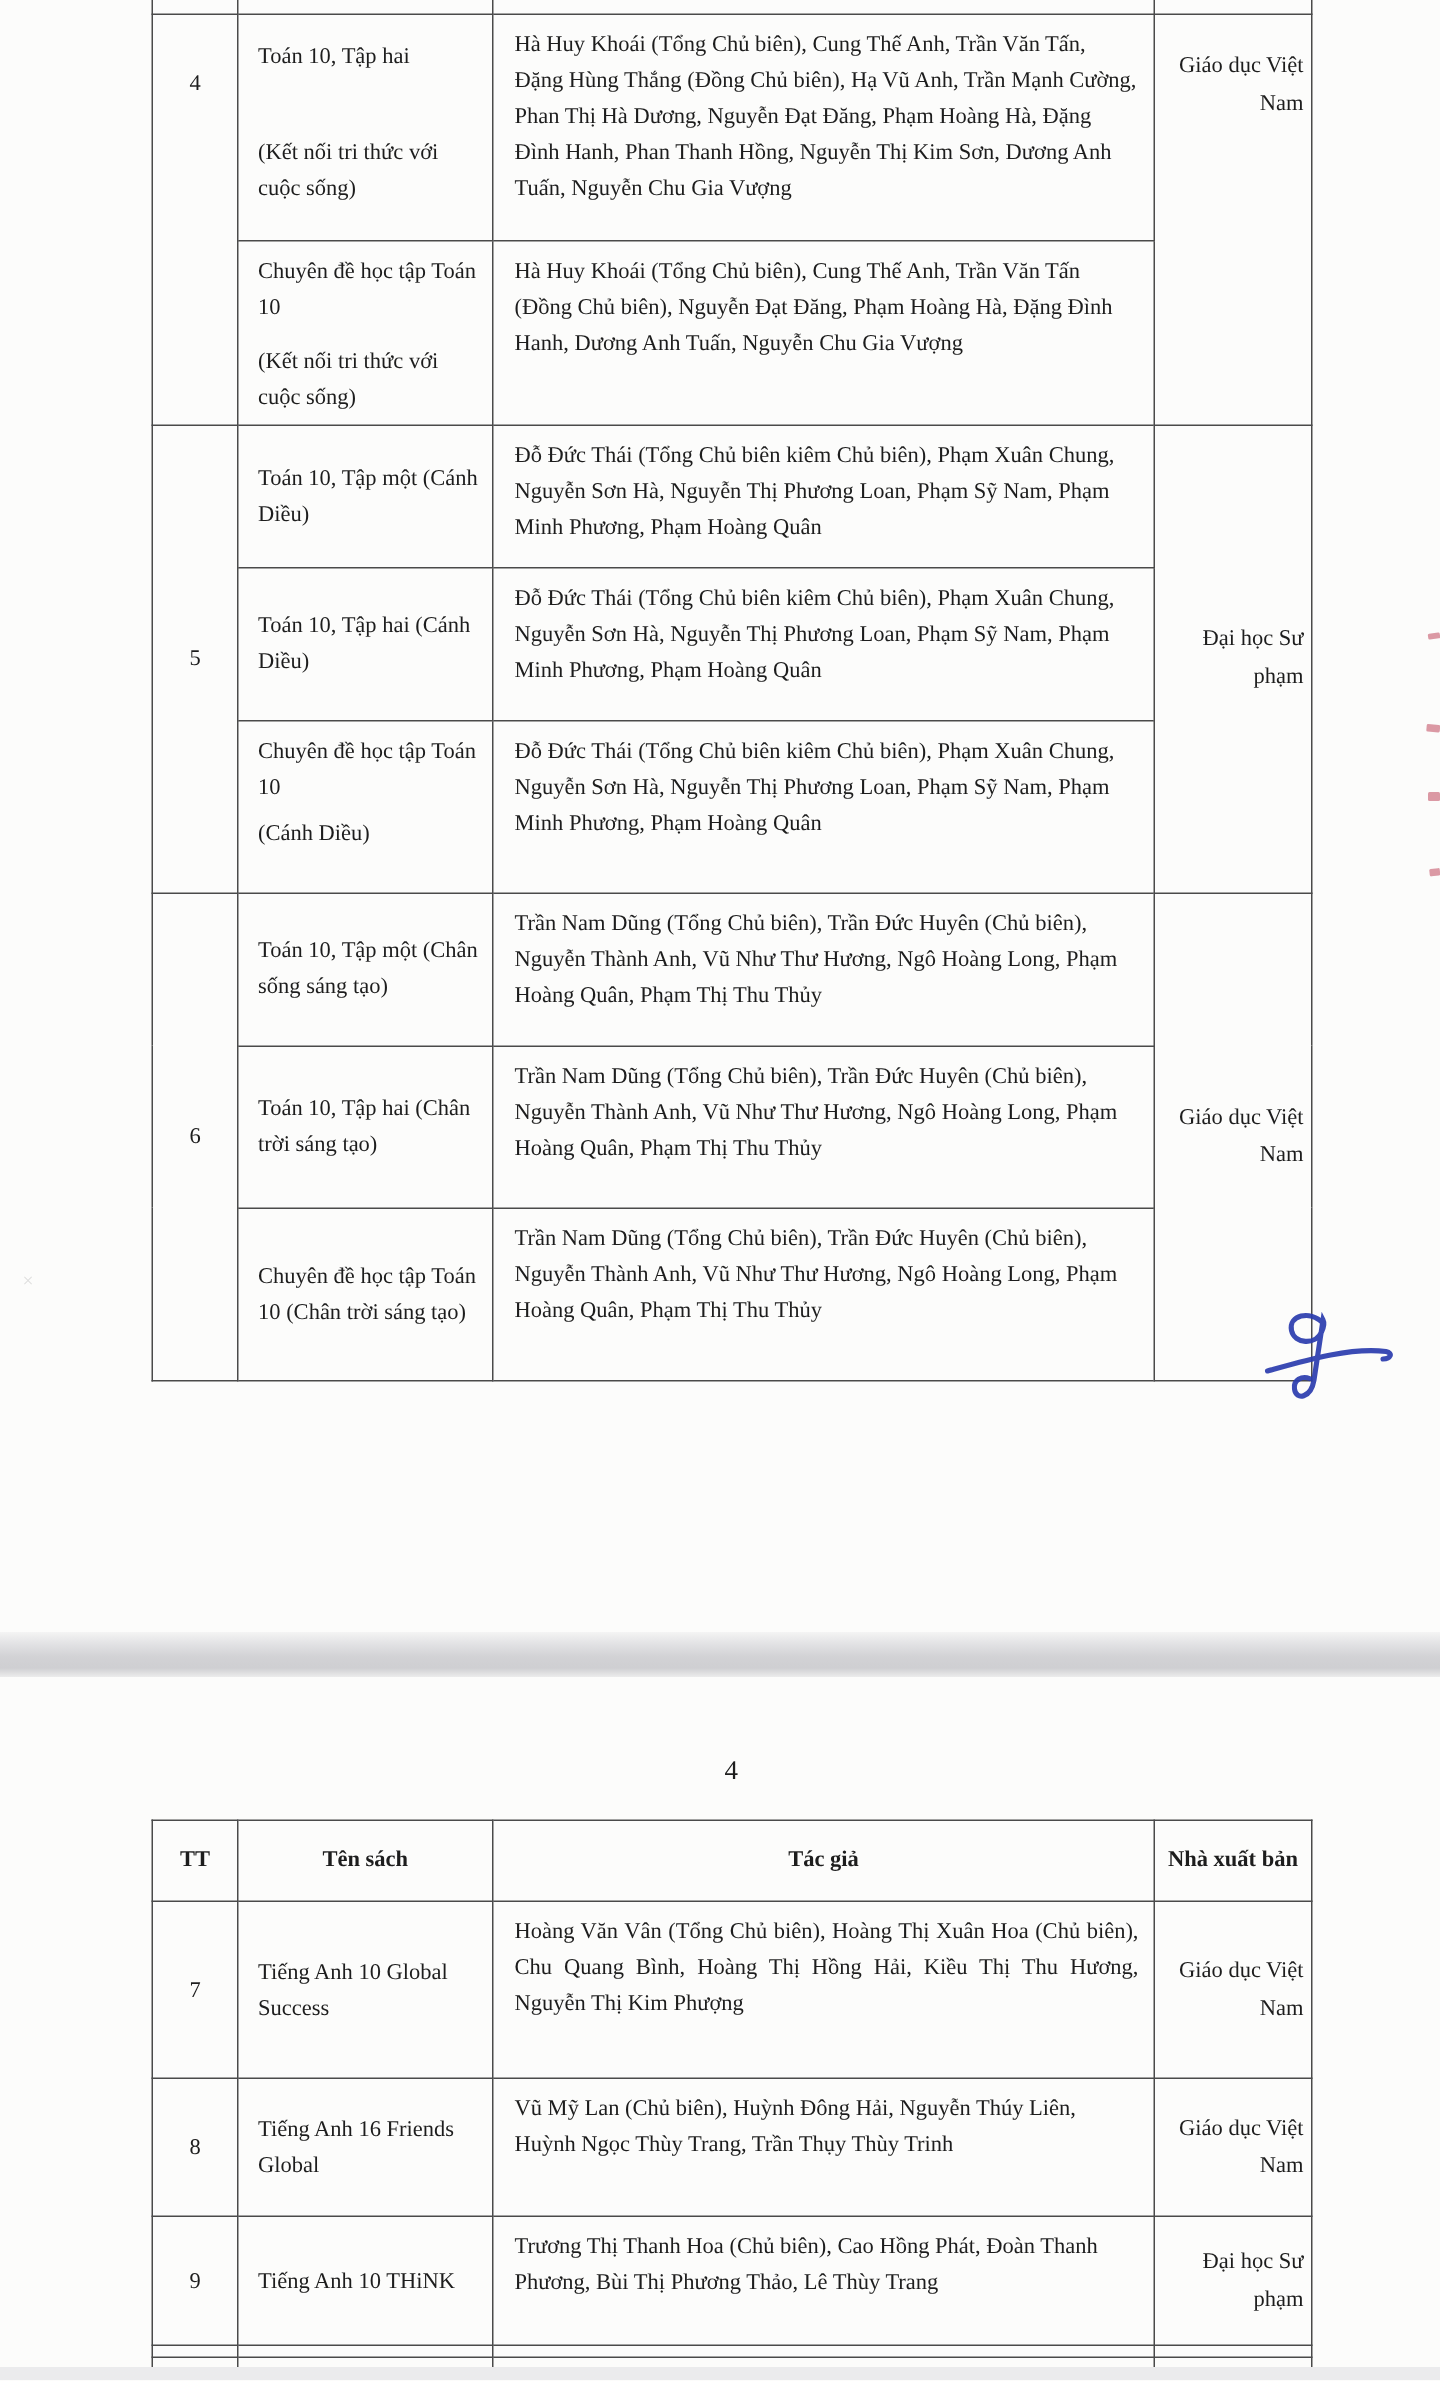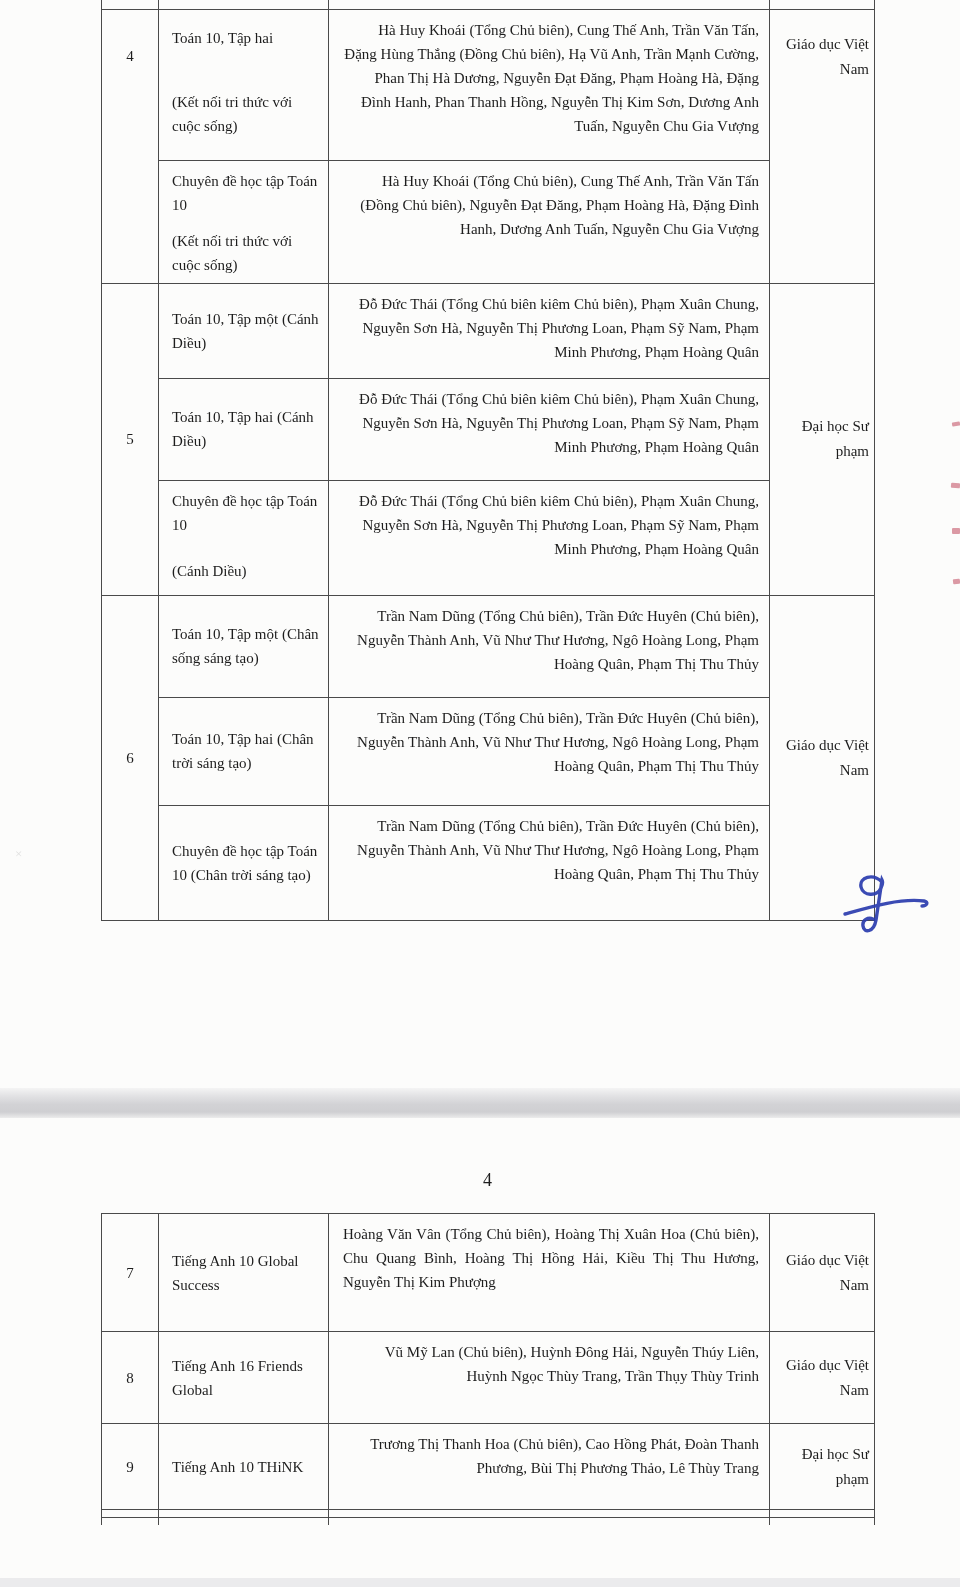--- a/index.html
+++ b/index.html
@@ -19,22 +19,22 @@
   #t1 tr.stub td { border-top:none; }
   #t2 tr.stub td { border-bottom:none; }
   td.num { text-align:center; }
   td.num.vtop { vertical-align:top; padding-top:34px; }
   td.title { padding:6px 6px 6px 13px; }
   td.title.vtop { vertical-align:top; }
   .pt16 { padding-top:16px !important; }
   .pt8  { padding-top:8px !important; }
   .series.gap40 { margin-top:40px; }
   .series.gap12 { margin-top:12px; }
-  .series.gap22 { margin-top:22px; }
-  td.authors { vertical-align:top; padding:8px 10px 6px 14px; text-align:right; }
+  .series.gap22 { margin-top:7px; }
+  td.authors { vertical-align:top; padding:8px 10px 6px 14px; text-align:left; }
   td.authors.just { text-align:justify; }
   td.pub { text-align:right; line-height:25px; padding:0 5px; }
   td.pub.vtop { vertical-align:top; padding-top:22px; }
   #t2 td.hdr { font-weight:bold; text-align:center; line-height:23px; }
   .pageno {
     position:absolute; top:1170px; left:101px; width:773px;
     text-align:center; font-size:18px;
   }
   .sep {
     position:absolute; left:0; top:1088px; width:960px; height:30px;
@@ -148,20 +148,26 @@
   <div class="pageno">4</div>
 
   <table id="t2">
     <colgroup>
         <col style="width:57px">
         <col style="width:170px">
         <col style="width:441px">
         <col style="width:105px">
       </colgroup>
     <tbody>
+        <tr style="height:54px">
+      <td class="hdr">TT</td>
+      <td class="hdr">Tên sách</td>
+      <td class="hdr">Tác giả</td>
+      <td class="hdr">Nhà xuất bản</td>
+    </tr>
     <tr style="height:118px">
       <td class="num">7</td>
       <td class="title">
         <div>Tiếng Anh 10 Global Success</div>
       </td>
       <td class="authors just">Hoàng Văn Vân (Tổng Chủ biên), Hoàng Thị Xuân Hoa (Chủ biên), Chu Quang Bình, Hoàng Thị Hồng Hải, Kiều Thị Thu Hương, Nguyễn Thị Kim Phượng</td>
       <td class="pub">Giáo dục Việt Nam</td>
     </tr>
     <tr style="height:92px">
       <td class="num">8</td>

